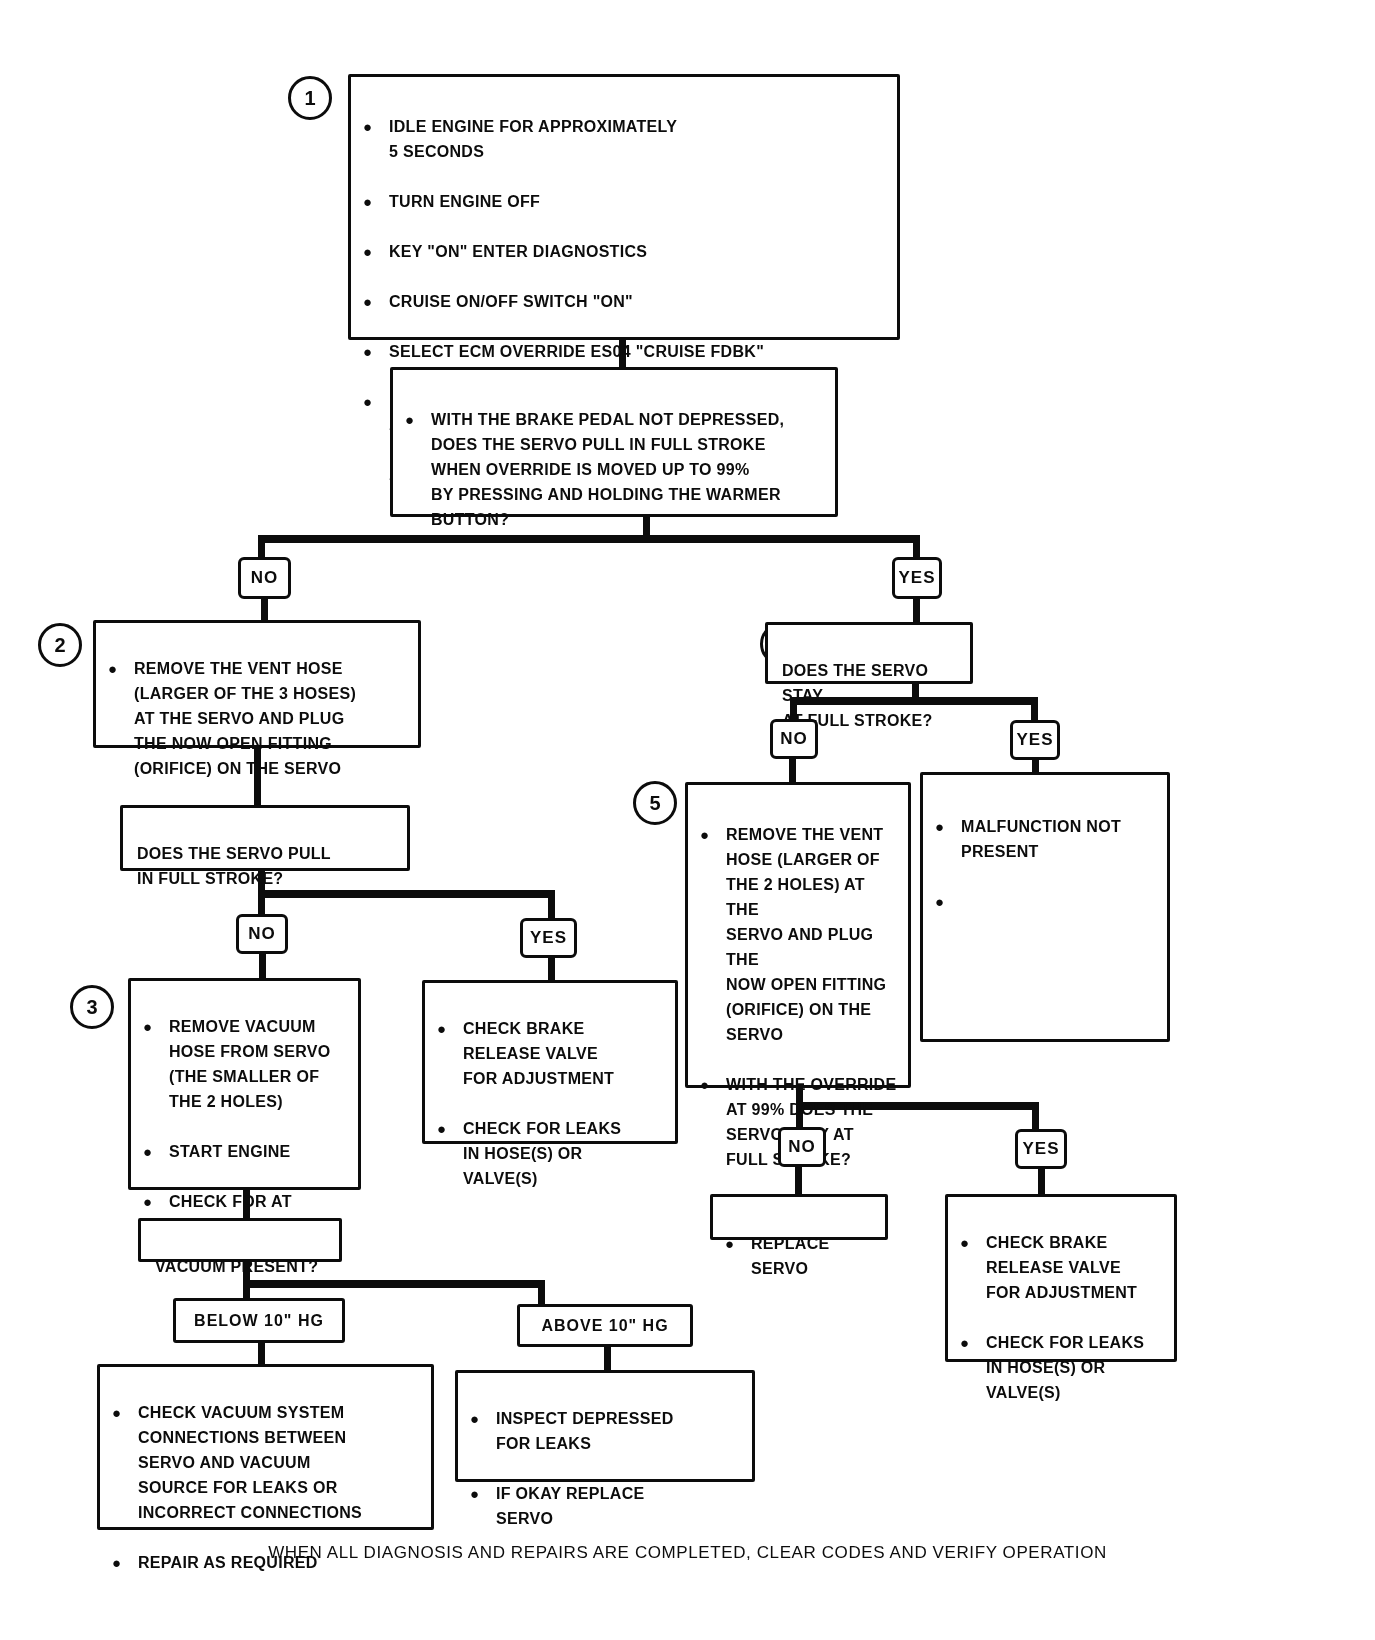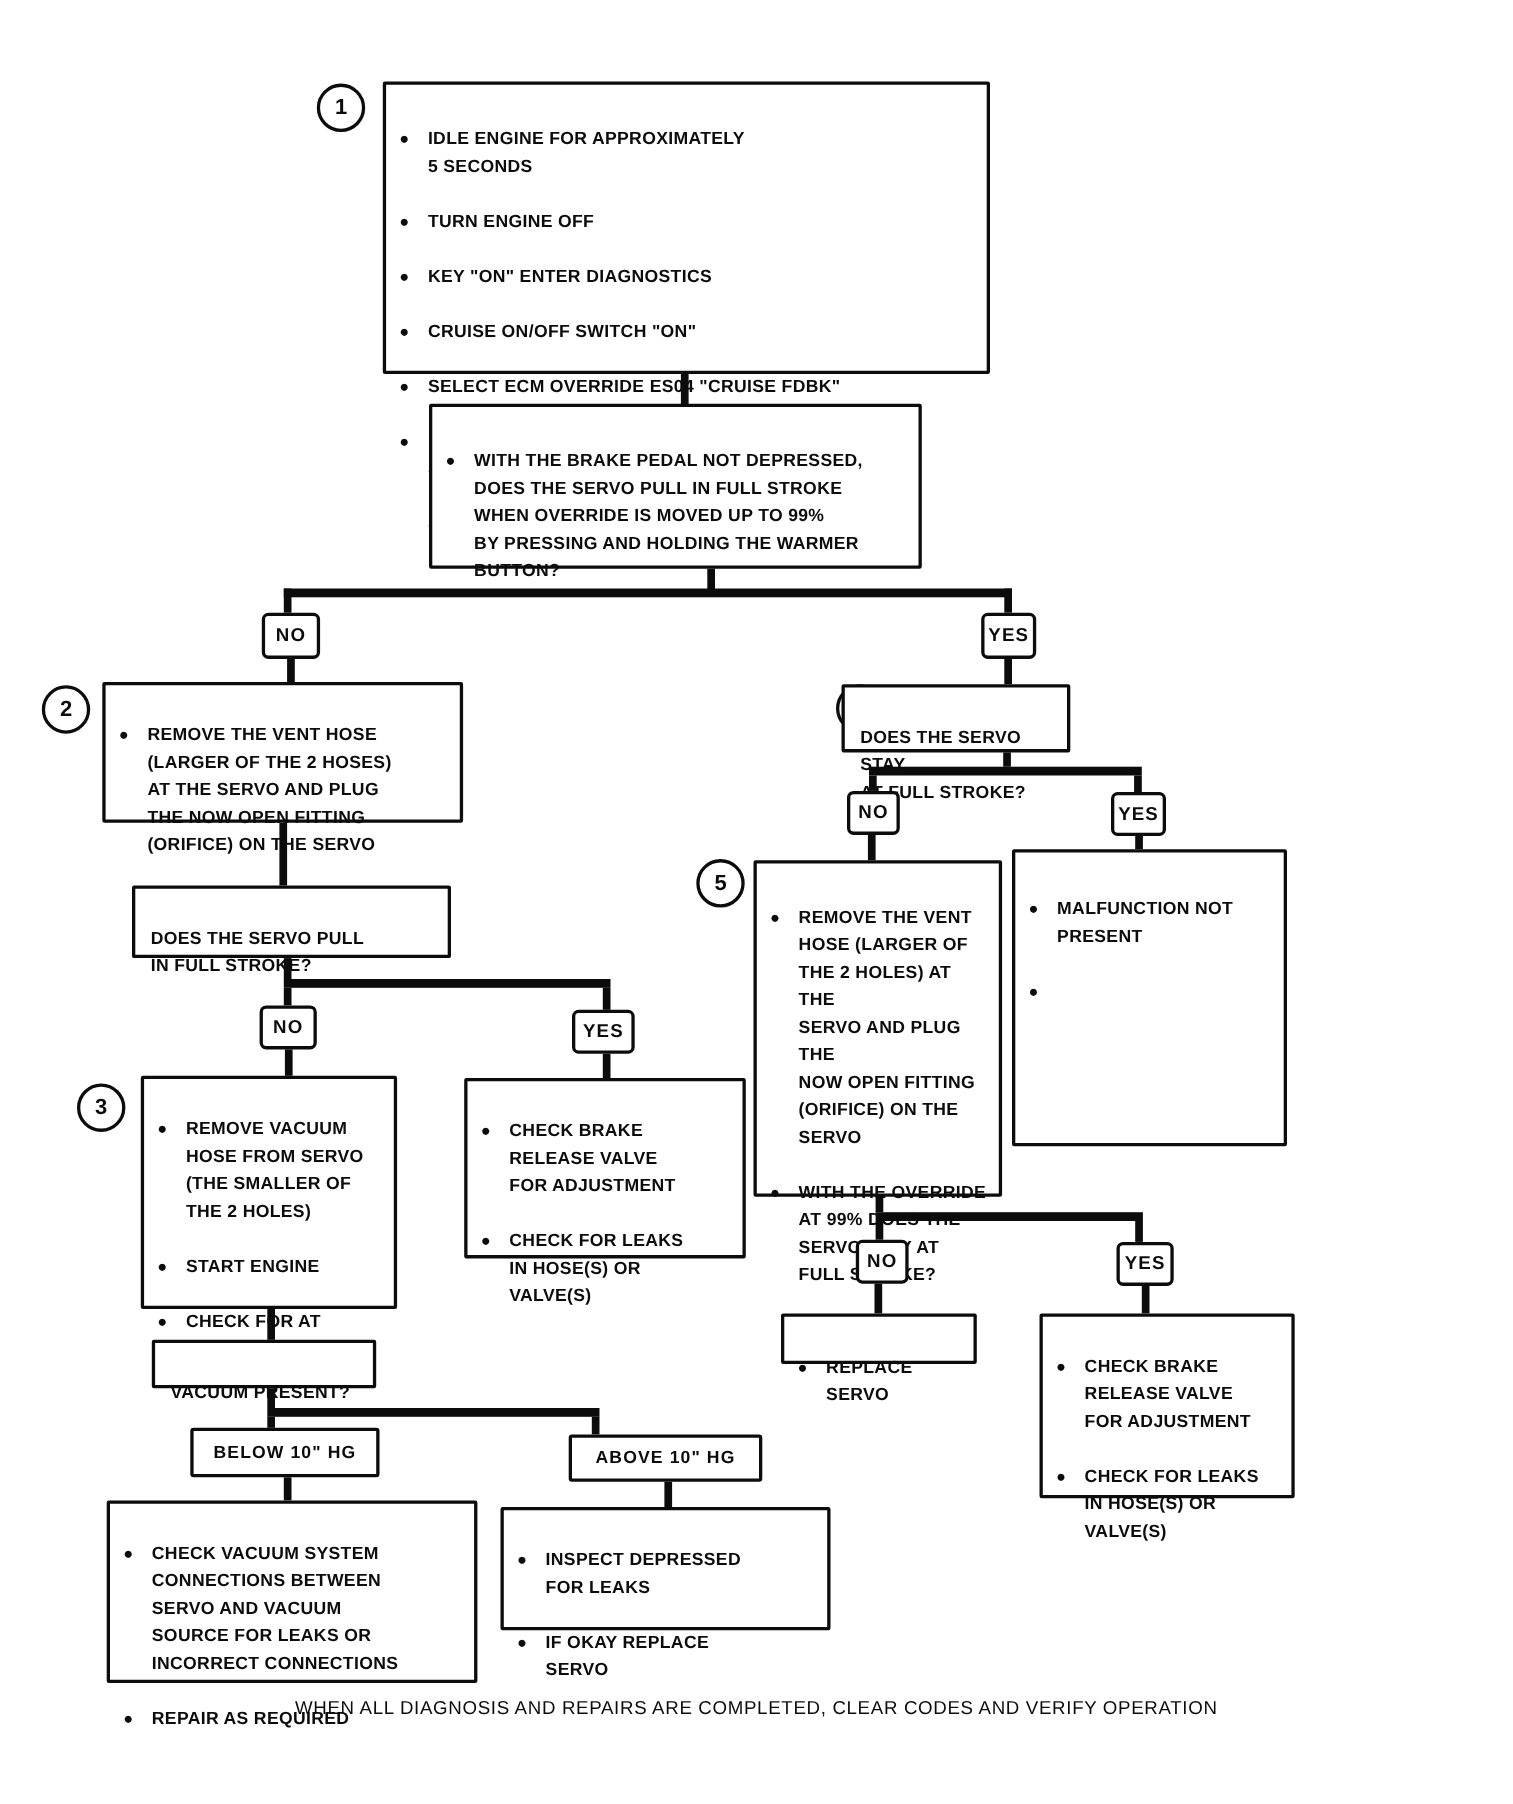--- a/index.html
+++ b/index.html
@@ -114,21 +114,21 @@
 
   <div class="tag" style="left:238px;top:557px;width:53px;height:42px">
       <span>NO</span>
     </div>
   <div class="tag" style="left:892px;top:557px;width:50px;height:42px">
       <span>YES</span>
     </div>
 
   <div class="node" style="left:93px;top:620px;width:328px;height:128px">
     <div class="bullet"><span class="dot">●</span><span class="btxt">REMOVE THE VENT HOSE
-(LARGER OF THE 2 HOSES)
+(LARGER OF THE 3 HOSES)
 AT THE SERVO AND PLUG
 THE NOW OPEN FITTING
 (ORIFICE) ON THE SERVO</span></div>
   </div>
 
   <div class="node qbox" style="left:120px;top:805px;width:290px;height:66px">
     <span>DOES THE SERVO PULL
 IN FULL STROKE?</span>
   </div>
 

